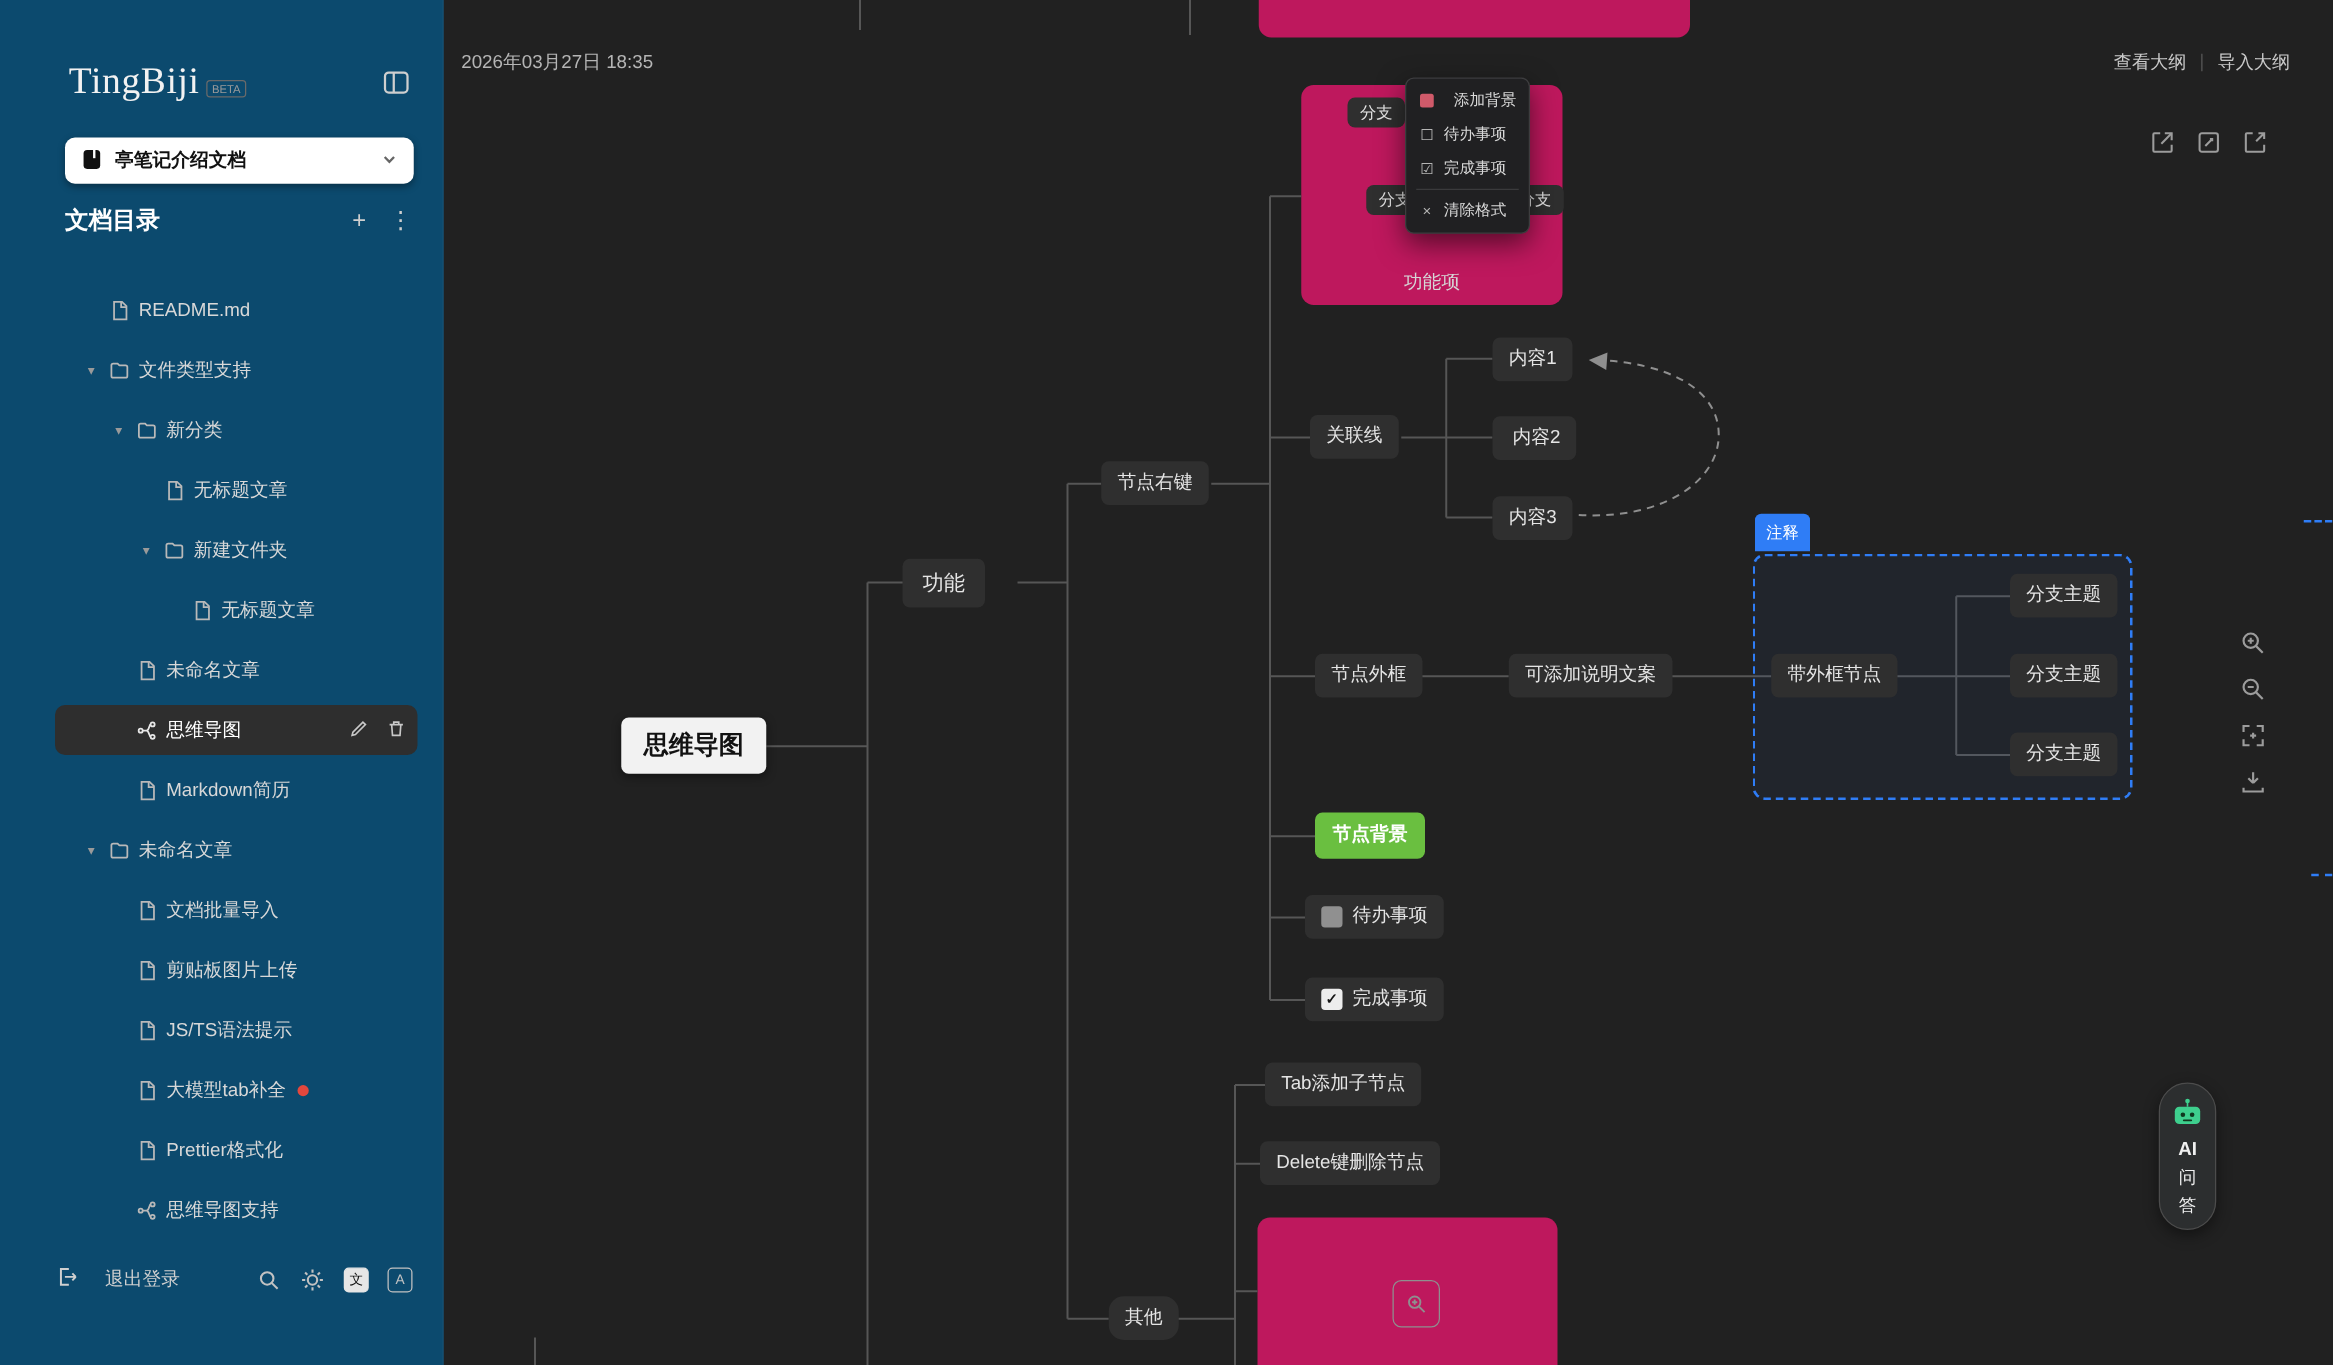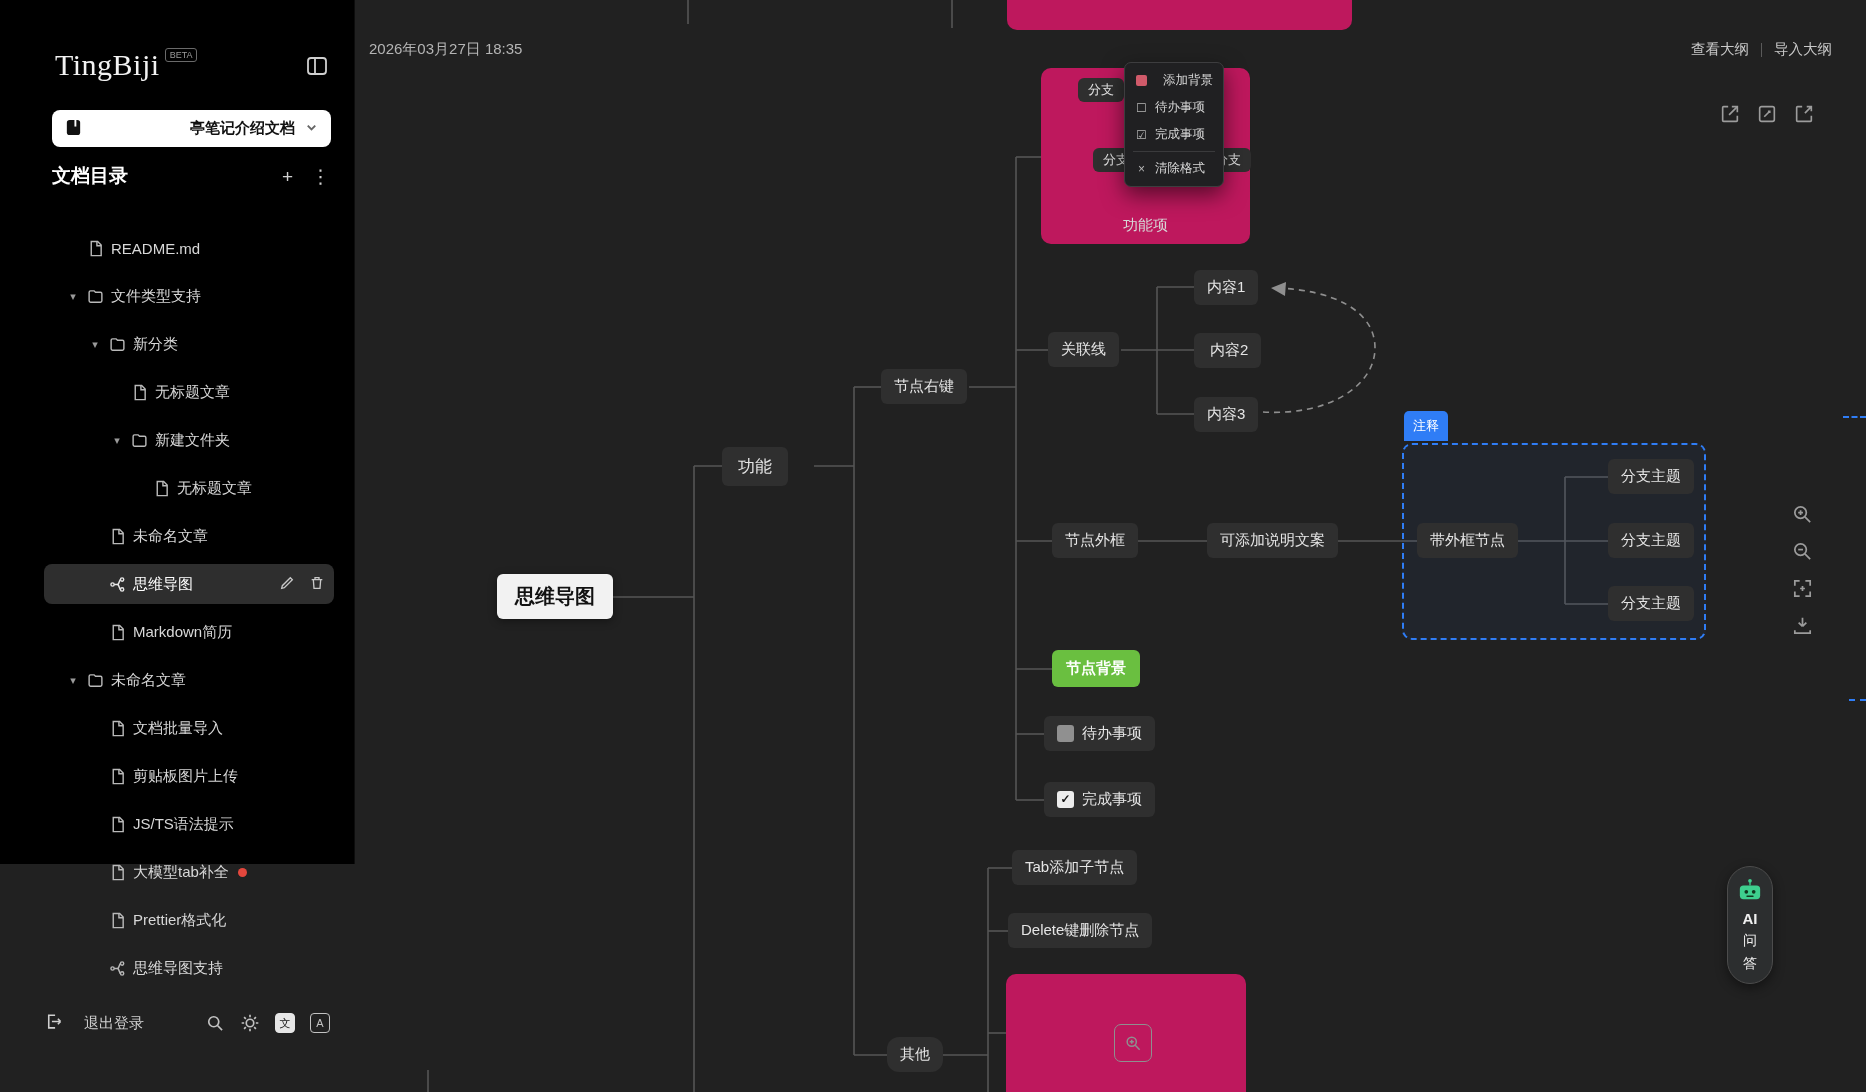--- a/index.html
+++ b/index.html
@@ -64,33 +64,33 @@
     border:1.6px solid #8f8f8f; border-radius:7px; z-index:10; display:flex; align-items:center;
     justify-content:center; color:#8f8f8f; }
 
   .ai-btn { position:absolute; left:1727px; top:866px; width:46px; height:118px; background:#2c2e2f;
     border:1px solid #4c4c4c; border-radius:23px; z-index:30; display:flex; flex-direction:column;
     align-items:center; padding-top:11px; gap:5px; color:#f0f0f0; font-size:15px; font-weight:700;
     cursor:pointer; box-shadow:0 4px 12px rgba(0,0,0,.45); }
   .ai-btn .zh { font-weight:400; font-size:14px; }
 
   
-  .sidebar { position:absolute; left:0; top:0; width:355px; height:864px; background:#000000;
+  .sidebar { position:absolute; left:0; top:0; width:355px; height:1092px; background:#0c4a6e;
     border-right:1px solid rgba(255,255,255,.05); z-index:100; }
   .logo-row { position:absolute; left:55px; top:48px; right:24px; display:flex; align-items:flex-start; }
   .logo { font-family:"Liberation Serif", serif; font-size:30px; color:#f2f2f2; letter-spacing:.5px; }
   .beta { font-size:9px; color:#9a9a9a; border:1px solid #6a6a6a; border-radius:3px; padding:1px 4px;
-    margin-left:5px; margin-top:0; }
+    margin-left:5px; margin-top:16px; }
   .collapse-btn { margin-left:auto; width:26px; height:26px; background:none; border:none;
     color:#cfcfcf; cursor:pointer; padding:0; margin-top:6px; }
 
   .doc-selector { position:absolute; left:52px; top:110px; width:279px; height:37px; background:#fff;
     border:none; border-radius:8px; display:flex; align-items:center; padding:0 12px; gap:9px;
     cursor:pointer; box-shadow:0 2px 6px rgba(0,0,0,.35); }
-  .doc-selector .lbl { font-size:15px; font-weight:700; color:#111; flex:1; text-align:right; }
+  .doc-selector .lbl { font-size:15px; font-weight:700; color:#111; flex:1; text-align:left; }
 
   .dir-header { position:absolute; left:52px; right:24px; top:163px; display:flex; align-items:center; }
   .dir-title { color:#fff; font-weight:700; font-size:19px; }
   .dir-actions { margin-left:auto; display:flex; gap:18px; color:#cfcfcf; }
   .dir-actions span { font-size:19px; cursor:pointer; line-height:1; }
 
   .tree { position:absolute; left:44px; right:20px; top:228px; }
   .trow { height:40px; margin-bottom:8px; display:flex; align-items:center; gap:7px; color:#d8d8d8;
     font-size:15px; border-radius:8px; cursor:pointer; padding-right:8px; }
   .trow .exp { width:14px; color:#9a9a9a; font-size:11px; flex:none; text-align:center; }

